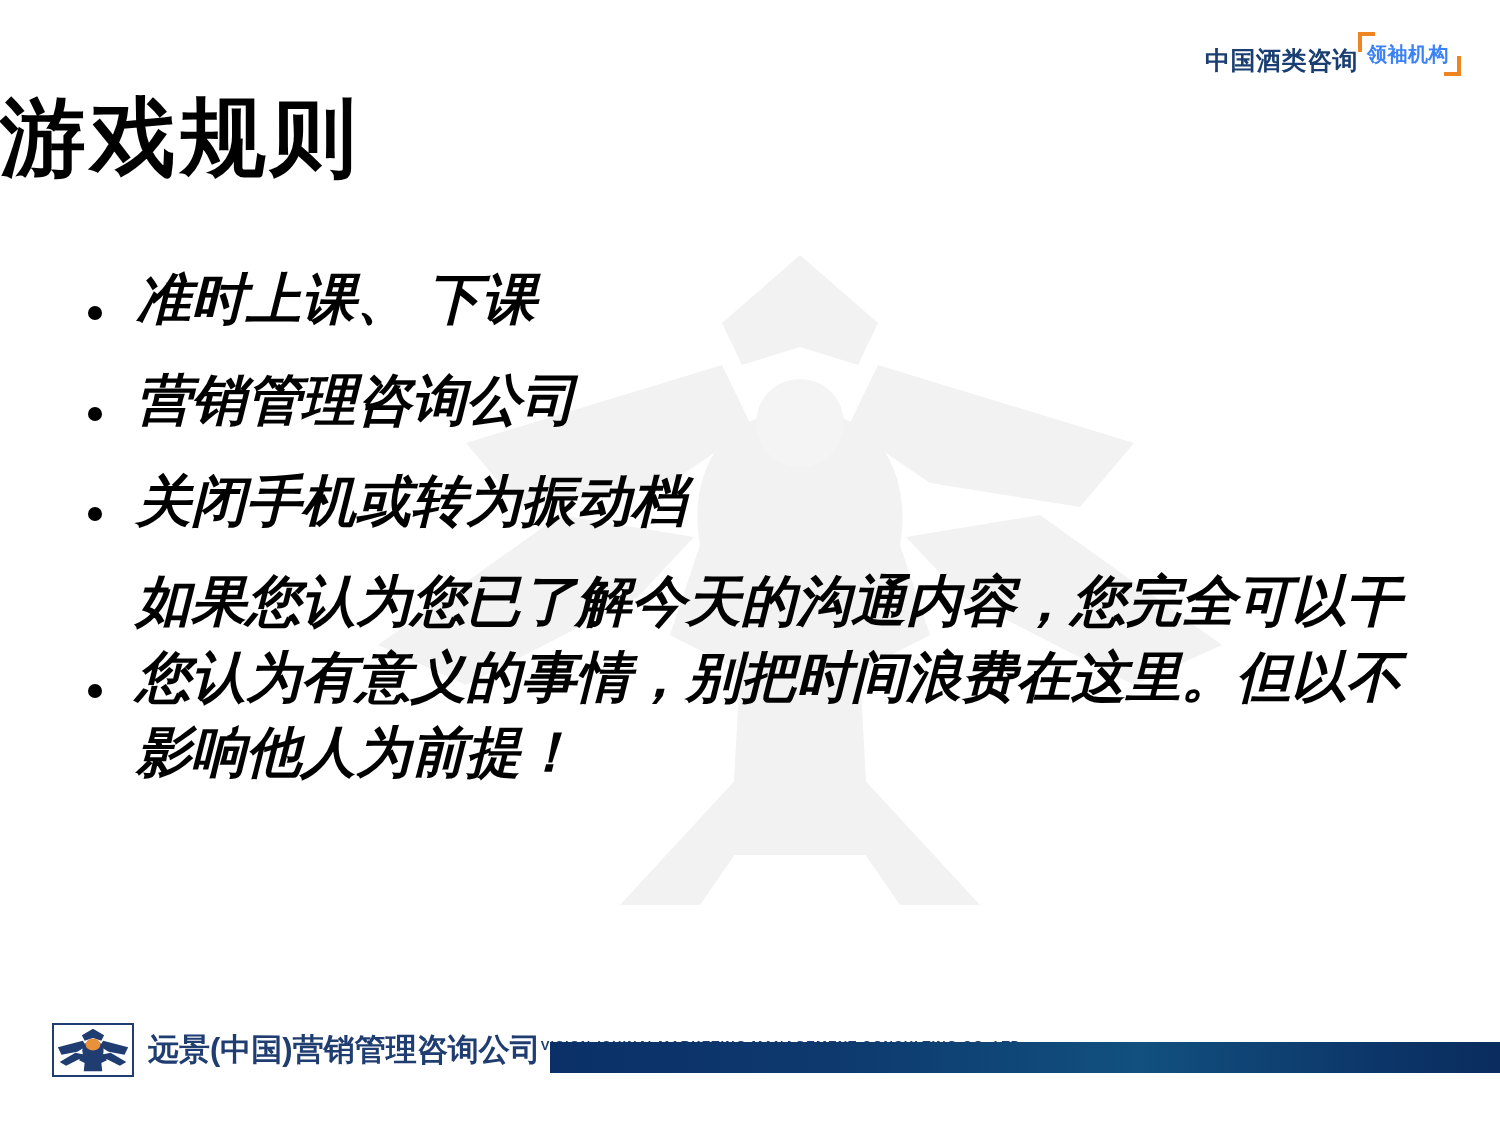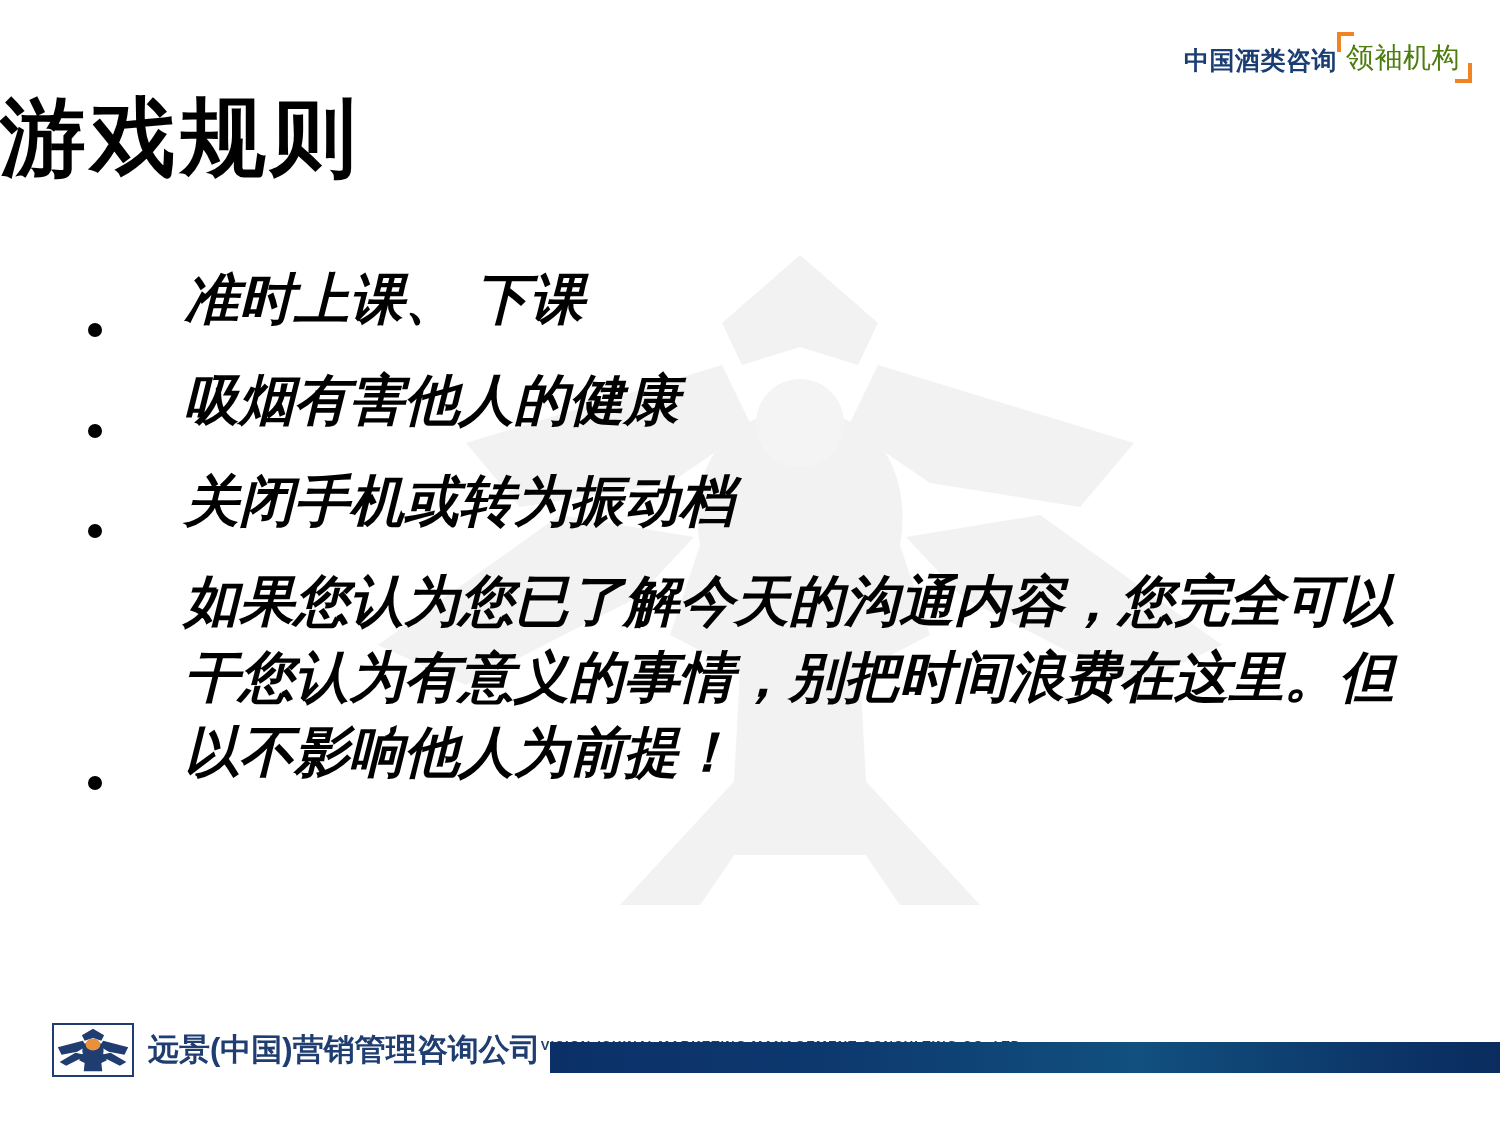--- a/index.html
+++ b/index.html
@@ -30,21 +30,21 @@
     width: 860px;
     height: 700px;
     opacity: 1;
     pointer-events: none;
     z-index: 0;
   }
 
   
   #brand {
     position: absolute;
-    right: 28px;
+    right: 39px;
     top: 42px;
     display: flex;
     align-items: flex-start;
     z-index: 5;
     white-space: nowrap;
     justify-content: space-between;
   }
   #brand .cn-blue {
     font-size: 25px;
     font-weight: bold;
@@ -52,23 +52,23 @@
     letter-spacing: 0.5px;
     line-height: 1;
     padding-top: 6px;
   }
   #brand .bracket-wrap {
     position: relative;
     display: inline-block;
     padding: 0 12px 0 9px;
   }
   #brand .cn-orange {
-    font-size: 28px;
-    font-weight: normal;
-    color: #4d7c0f;
+    font-size: 20px;
+    font-weight: bold;
+    color: #3b82f6;
     letter-spacing: 0.5px;
     line-height: 1;
     display: inline-block;
     padding-top: 2px;
   }
   #brand .brk-tl {
     position: absolute;
     left: 0px;
     top: -10px;
     width: 13px;
@@ -103,23 +103,22 @@
   
   #bullets {
     position: absolute;
     left: 88px;
     top: 262px;
     width: 1330px;
     z-index: 4;
   }
   .bullet-row {
     display: flex;
-    align-items: flex-end;
+    align-items: center;
     margin-bottom: 26px;
-    gap: 48px;
   }
   .bullet-row:last-child { margin-bottom: 0; }
   .bullet-dot {
     flex: 0 0 auto;
     width: 14px;
     height: 14px;
     border-radius: 50%;
     background: #000000;
     margin-top: 27px;
     margin-right: 34px;
@@ -234,21 +233,21 @@
 
   <div id="bullets">
 
     <div class="bullet-row">
       <span class="bullet-dot"></span>
       <span class="bullet-text">准时上课、 下课</span>
     </div>
 
     <div class="bullet-row">
       <span class="bullet-dot"></span>
-      <span class="bullet-text">吸烟有害他人的健康</span>
+      <span class="bullet-text">营销管理咨询公司</span>
     </div>
 
     <div class="bullet-row">
       <span class="bullet-dot"></span>
       <span class="bullet-text">关闭手机或转为振动档</span>
     </div>
 
     <div class="bullet-row para">
       <span class="bullet-dot"></span>
       <span class="bullet-text">如果您认为您已了解今天的沟通内容，您完全可以干您认为有意义的事情，别把时间浪费在这里。但以不影响他人为前提！</span>

